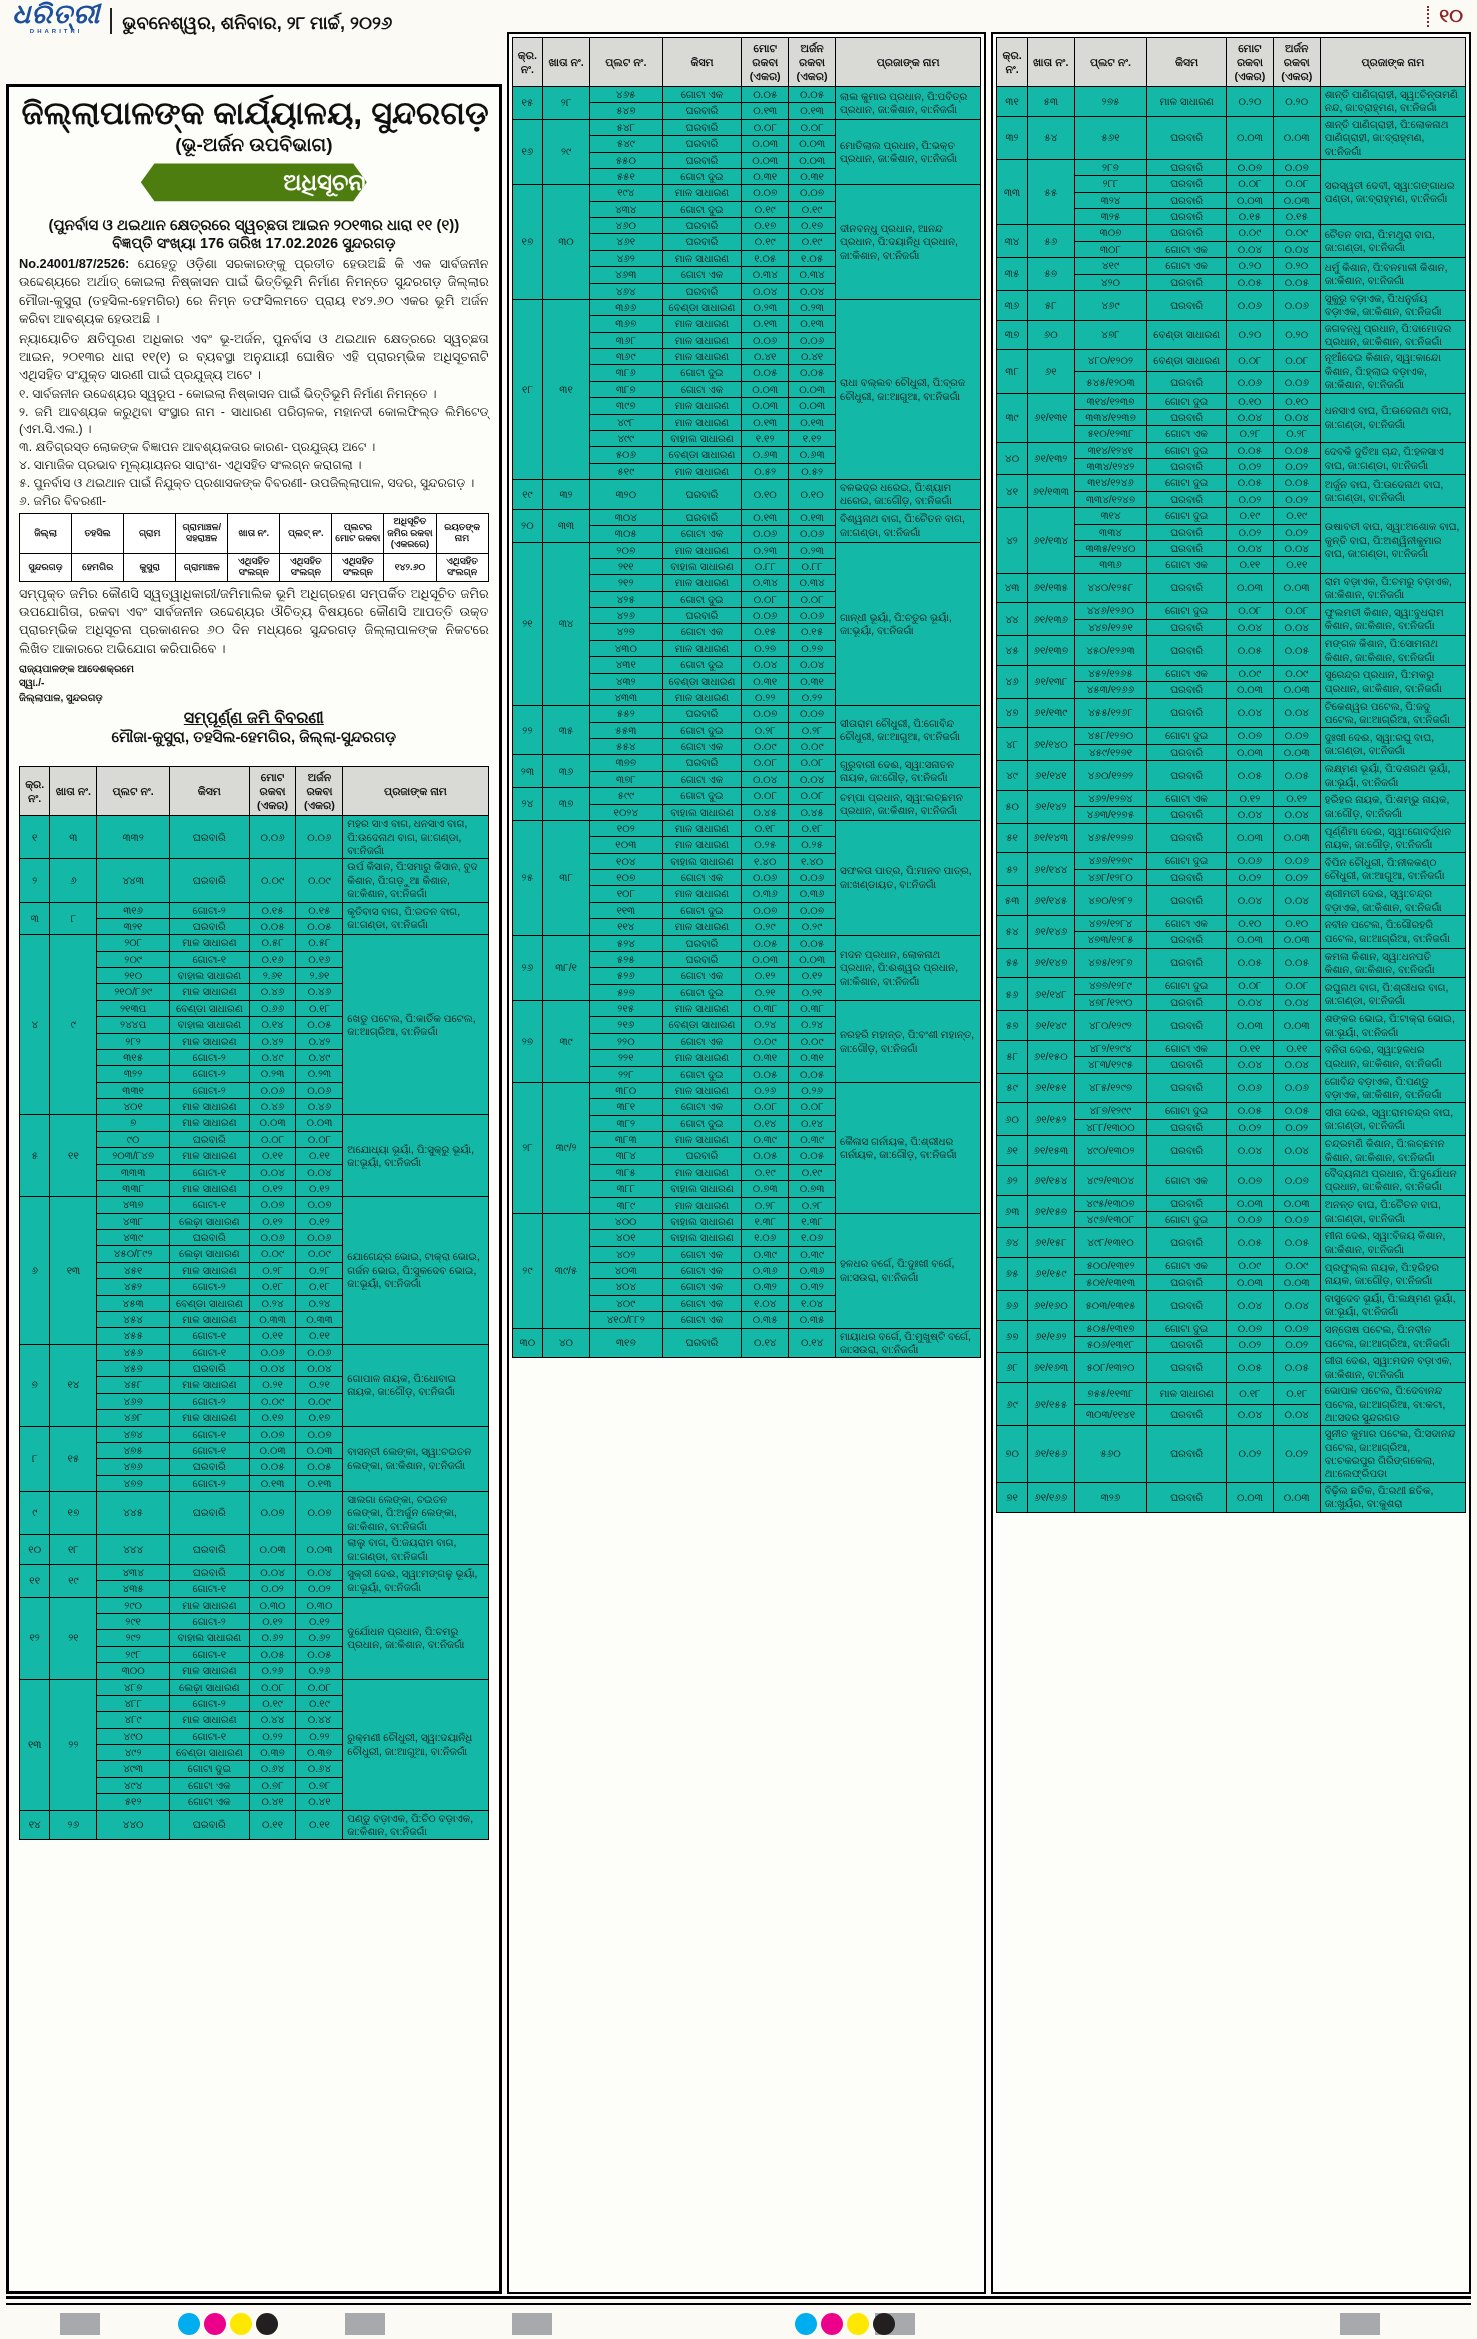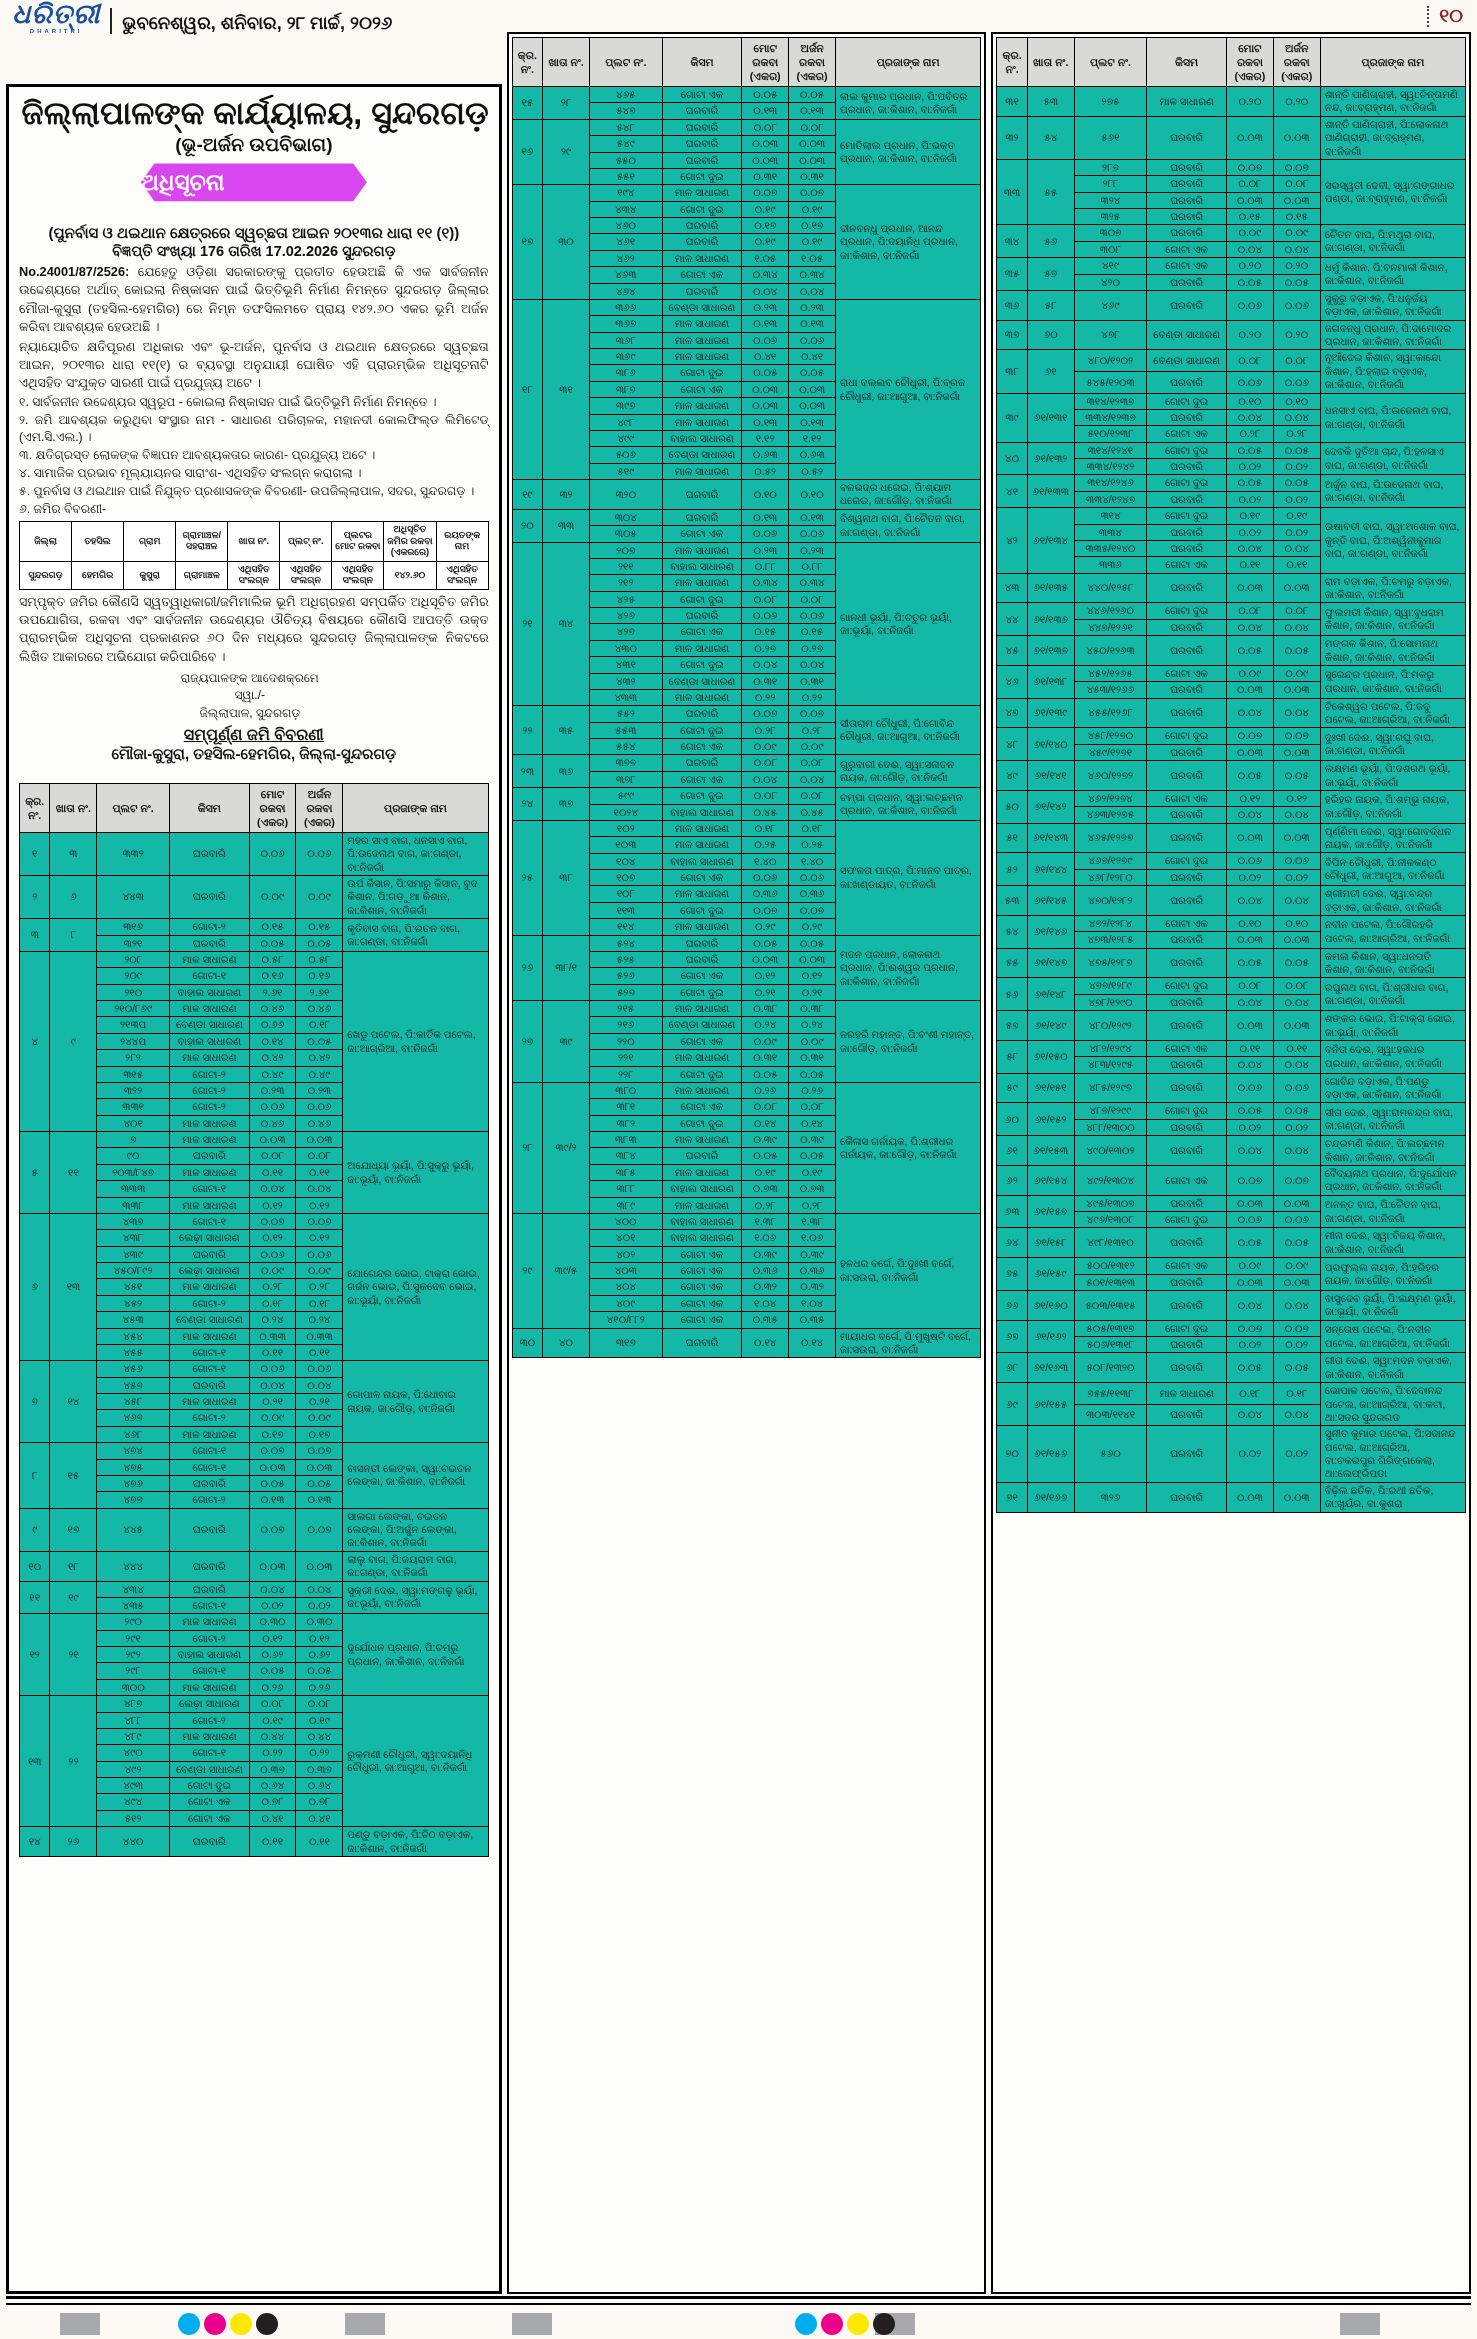--- a/index.html
+++ b/index.html
@@ -17,34 +17,34 @@
   .dateline{font-size:18px;font-weight:bold;color:#111}
   .pageno{position:absolute;top:6px;right:14px;font-size:19px;font-weight:bold;color:#8b2424;border-left:2px dotted #8b2424;padding-left:10px;line-height:1.1}
   
   .cols{position:absolute;top:32px;left:6px;width:1465px;height:2262px;display:flex;gap:5px;align-items:stretch}
   .col{background:#fdfdf9;border:2px solid #000;overflow:hidden;flex:1;min-width:0}
   .col-left{border:3px solid #000;margin-top:52px;padding:6px 10px 4px 10px}
   .col-mid,.col-right{padding:3px}
   
   .office{font-size:32px;font-weight:bold;text-align:right;line-height:1.15;margin:2px 0 0 0}
   .dept{font-size:19px;font-weight:bold;text-align:center;margin:2px 0}
-  .badge{display:block;margin:6px auto 20px auto;background:#d946ef;color:#fff;font-size:23px;font-weight:bold;
-    width:226px;text-align:left;padding:7px 0;
+  .badge{display:block;margin:6px auto 12px auto;background:#4d7c0f;color:#fff;font-size:23px;font-weight:bold;
+    width:226px;text-align:right;padding:7px 0;
     clip-path:polygon(0 50%,6% 4%,94% 4%,100% 50%,94% 96%,6% 96%)}
   .actline{font-size:15px;font-weight:bold;text-align:center;margin:4px 0 0 0;line-height:1.3}
   .refline{font-size:14.5px;font-weight:bold;text-align:center;margin:1px 0 3px 0}
   .para{font-size:12.8px;text-align:justify;margin:2px 0;line-height:1.42}
   .no{font-weight:bold}
   .points{margin:1px 0}
   .points p{font-size:12.3px;margin:1.5px 0;line-height:1.35;text-align:justify}
   
   table.sched{width:100%;border-collapse:collapse;table-layout:fixed;margin:3px 0}
   .sched td,.sched th{border:1.5px solid #000;font-size:9.3px;padding:2px 1px;text-align:center;line-height:1.25;font-weight:bold;background:#fff;word-wrap:break-word}
   
-  .sign{margin:4px 8px 2px 0;text-align:center;font-size:12px;font-weight:normal;line-height:1.45}
+  .sign{margin:4px 8px 2px 0;text-align:left;font-size:10px;font-weight:bold;line-height:1.45}
   .tbltitle{font-size:16px;font-weight:bold;text-align:center;text-decoration:underline;margin:4px 0 0 0}
   .tblsub{font-size:15px;font-weight:bold;text-align:center;margin:1px 0 20px 0}
   
   table.land{width:100%;border-collapse:collapse;table-layout:fixed;background:#14b8a6}
   .land th,.land td{border:1px solid #000;font-size:10.3px;padding:1px 2px;text-align:center;vertical-align:middle;line-height:1.3;word-wrap:break-word}
   .land th{background:#d9d9d6;font-weight:bold;font-size:10.8px;padding:3px 1px}
   .land td.name{text-align:left;padding:1px 4px}
   
   .bottomrule{position:absolute;left:6px;right:6px;bottom:34px;height:4px;border-top:3px solid #000;border-bottom:2px solid #000}
   .marks{position:absolute;left:0;right:0;bottom:2px;height:28px}

